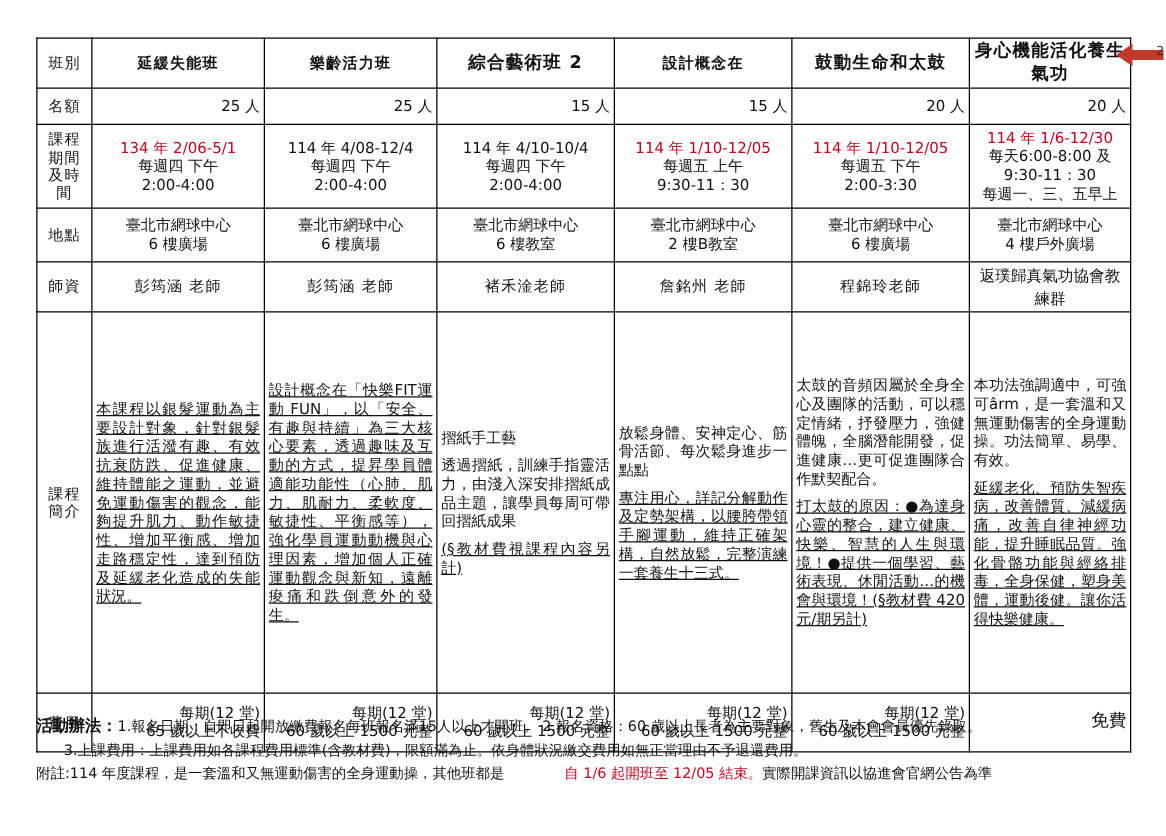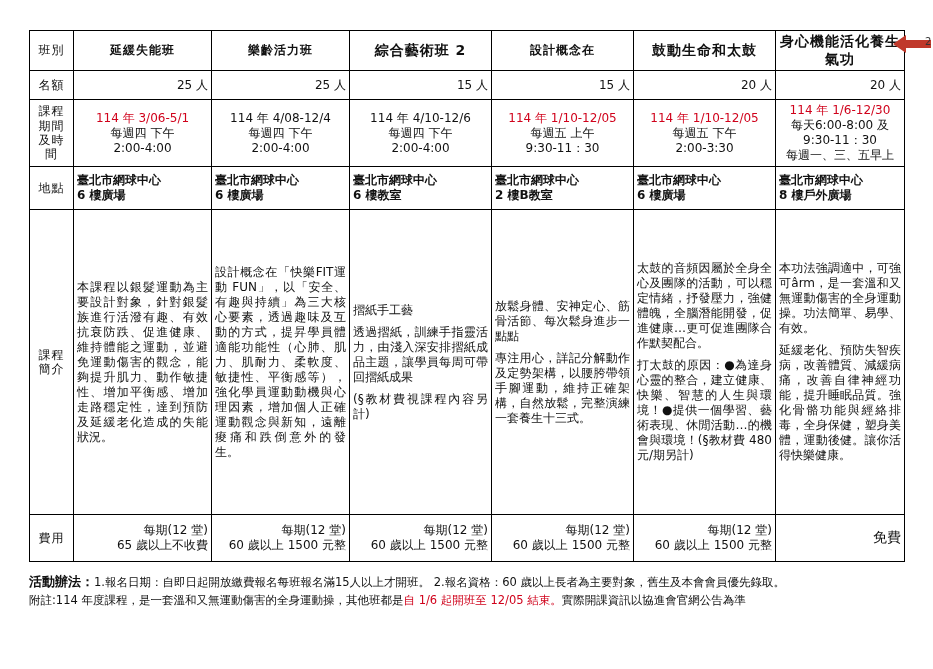--- a/index.html
+++ b/index.html
@@ -55,43 +55,42 @@
   }
   .period{
     text-align:center;
     font-size:11.5px;
     line-height:1.45;
     height:62px;
     padding:3px 2px;
   }
   .period .r{color:#d0021b;}
   .place{
-    text-align:left;
+    text-align:center;
     font-size:13px;
     line-height:1.45;
     height:38px;
-    font-weight:bold;
   }
   .teacher{
     text-align:center;
     font-size:14px;
     height:30px;
     letter-spacing:1px;
   }
   .teacher.two{font-size:12.5px;line-height:1.4;letter-spacing:0;}
   .intro{
     vertical-align:top;
     font-size:11.5px;
     line-height:1.5;
     height:300px;
     padding:4px 4px;
     text-align:justify;
   }
   .intro p{margin:0 0 7px 0;}
-  .intro p:last-child{margin-bottom:0;}
+  .intro p:last-child{margin-bottom:0;text-decoration:underline;}
   .fee{
     text-align:right;
     font-size:11.5px;
     line-height:1.5;
     height:42px;
   }
   .fee.free{font-size:14px;}
   .notes{
     position:absolute;
     left:29px;
@@ -99,21 +98,21 @@
     width:880px;
     font-size:11.5px;
     line-height:1.55;
   }
   .notes .title{
     font-weight:bold;
     font-size:13px;
   }
   .notes .line{white-space:nowrap;}
   .notes .ind{padding-left:22px;}
-  .notes .red{color:#d0021b;}
+  .notes .red{color:#d0021b;margin-left:48px;}
   .arrow{
     position:absolute;
     left:893px;top:33px;
     width:38px;height:22px;
   }
   .arrow svg{display:block;}
   .arrownum{
     position:absolute;
     left:925px;top:36px;
     font-size:10px;
@@ -158,31 +157,31 @@
       </tr>
 
       <tr>
         <td class="rowlabel">
           <span class="stack">課程</span>
           <span class="stack">期間</span>
           <span class="stack">及時</span>
           <span class="stack">間</span>
         </td>
         <td class="period">
-          <div class="r">114 年 3/06-5/1</div>
+          <div class="r">134 年 2/06-5/1</div>
           <div>每週四 下午</div>
           <div>2:00-4:00</div>
         </td>
         <td class="period">
           <div>114 年 4/08-12/4</div>
           <div>每週四 下午</div>
           <div>2:00-4:00</div>
         </td>
         <td class="period">
-          <div>114 年 4/10-12/6</div>
+          <div>114 年 4/10-10/4</div>
           <div>每週四 下午</div>
           <div>2:00-4:00</div>
         </td>
         <td class="period">
           <div class="r">114 年 1/10-12/05</div>
           <div>每週五 上午</div>
           <div>9:30-11：30</div>
         </td>
         <td class="period">
           <div class="r">114 年 1/10-12/05</div>
@@ -214,24 +213,33 @@
         <td class="place">
           <div>臺北市網球中心</div>
           <div>2 樓B教室</div>
         </td>
         <td class="place">
           <div>臺北市網球中心</div>
           <div>6 樓廣場</div>
         </td>
         <td class="place">
           <div>臺北市網球中心</div>
-          <div>8 樓戶外廣場</div>
-        </td>
-      </tr>
-
+          <div>4 樓戶外廣場</div>
+        </td>
+      </tr>
+
+      <tr>
+        <td class="rowlabel">師資</td>
+        <td class="teacher">彭筠涵 老師</td>
+        <td class="teacher">彭筠涵 老師</td>
+        <td class="teacher">褚禾淦老師</td>
+        <td class="teacher">詹銘州 老師</td>
+        <td class="teacher">程錦玲老師</td>
+        <td class="teacher two">返璞歸真氣功協會教練群</td>
+      </tr>
 
       <tr>
         <td class="rowlabel">
           <span class="stack">課程</span>
           <span class="stack">簡介</span>
         </td>
         <td class="intro">
           <p>本課程以銀髮運動為主要設計對象，針對銀髮族進行活潑有趣、有效抗衰防跌、促進健康、維持體能之運動，並避免運動傷害的觀念，能夠提升肌力、動作敏捷性、增加平衡感、增加走路穩定性，達到預防及延緩老化造成的失能狀況。</p>
         </td>
         <td class="intro">
@@ -241,21 +249,21 @@
           <p>摺紙手工藝</p>
           <p>透過摺紙，訓練手指靈活力，由淺入深安排摺紙成品主題，讓學員每周可帶回摺紙成果</p>
           <p>(§教材費視課程內容另計)</p>
         </td>
         <td class="intro">
           <p>放鬆身體、安神定心、筋骨活節、每次鬆身進步一點點</p>
           <p>專注用心，詳記分解動作及定勢架構，以腰胯帶領手腳運動，維持正確架構，自然放鬆，完整演練一套養生十三式。</p>
         </td>
         <td class="intro">
           <p>太鼓的音頻因屬於全身全心及團隊的活動，可以穩定情緒，抒發壓力，強健體魄，全腦潛能開發，促進健康…更可促進團隊合作默契配合。</p>
-          <p>打太鼓的原因：●為達身心靈的整合，建立健康、快樂、智慧的人生與環境！●提供一個學習、藝術表現、休閒活動…的機會與環境！(§教材費 480 元/期另計)</p>
+          <p>打太鼓的原因：●為達身心靈的整合，建立健康、快樂、智慧的人生與環境！●提供一個學習、藝術表現、休閒活動…的機會與環境！(§教材費 420 元/期另計)</p>
         </td>
         <td class="intro">
           <p>本功法強調適中，可強可ârm，是一套溫和又無運動傷害的全身運動操。功法簡單、易學、有效。</p>
           <p>延緩老化、預防失智疾病，改善體質、減緩病痛，改善自律神經功能，提升睡眠品質。強化骨骼功能與經絡排毒，全身保健，塑身美體，運動後健。讓你活得快樂健康。</p>
         </td>
       </tr>
 
       <tr>
         <td class="rowlabel">費用</td>
         <td class="fee">
@@ -280,20 +288,21 @@
         </td>
         <td class="fee free">免費</td>
       </tr>
     </tbody>
   </table>
 
   <div class="notes">
     <div class="line">
       <span class="title">活動辦法：</span><span>1.報名日期：自即日起開放繳費報名每班報名滿15人以上才開班。  2.報名資格：60 歲以上長者為主要對象，舊生及本會會員優先錄取。</span>
     </div>
+    <div class="line ind">3.上課費用：上課費用如各課程費用標準(含教材費)，限額滿為止。依身體狀況繳交費用如無正當理由不予退還費用。</div>
     <div class="line">
       <span>附註:114 年度課程，是一套溫和又無運動傷害的全身運動操，其他班都是</span><span class="red">自 1/6 起開班至 12/05 結束。</span><span>實際開課資訊以協進會官網公告為準</span>
     </div>
   </div>
 
   <div class="arrow">
     <svg width="38" height="22" viewBox="0 0 38 22">
       <polygon points="0,11 13,2 13,7 38,7 38,15 13,15 13,20" fill="#c0392b"></polygon>
     </svg>
   </div>

